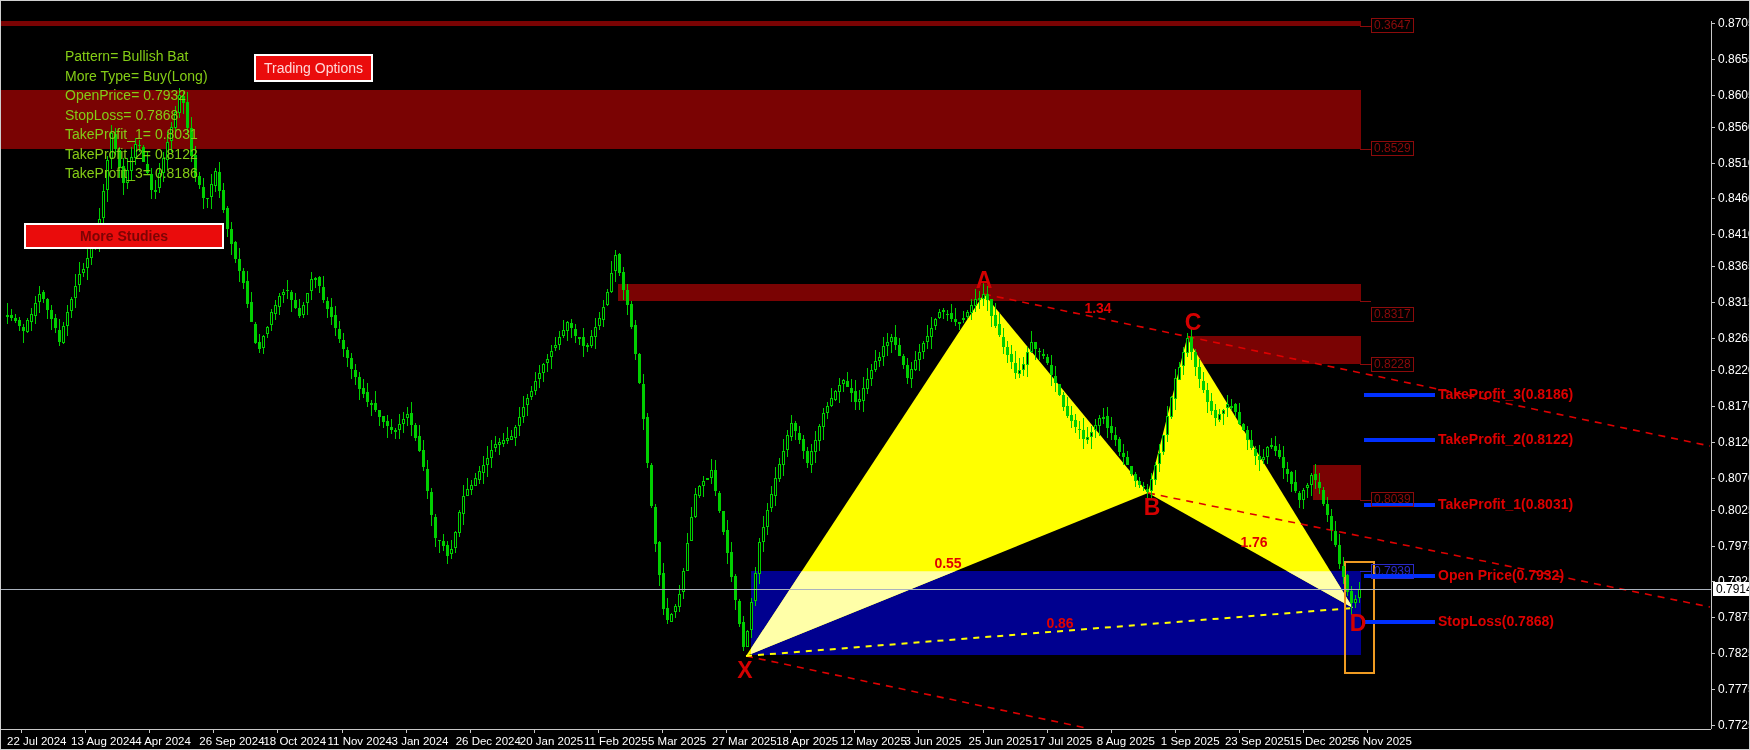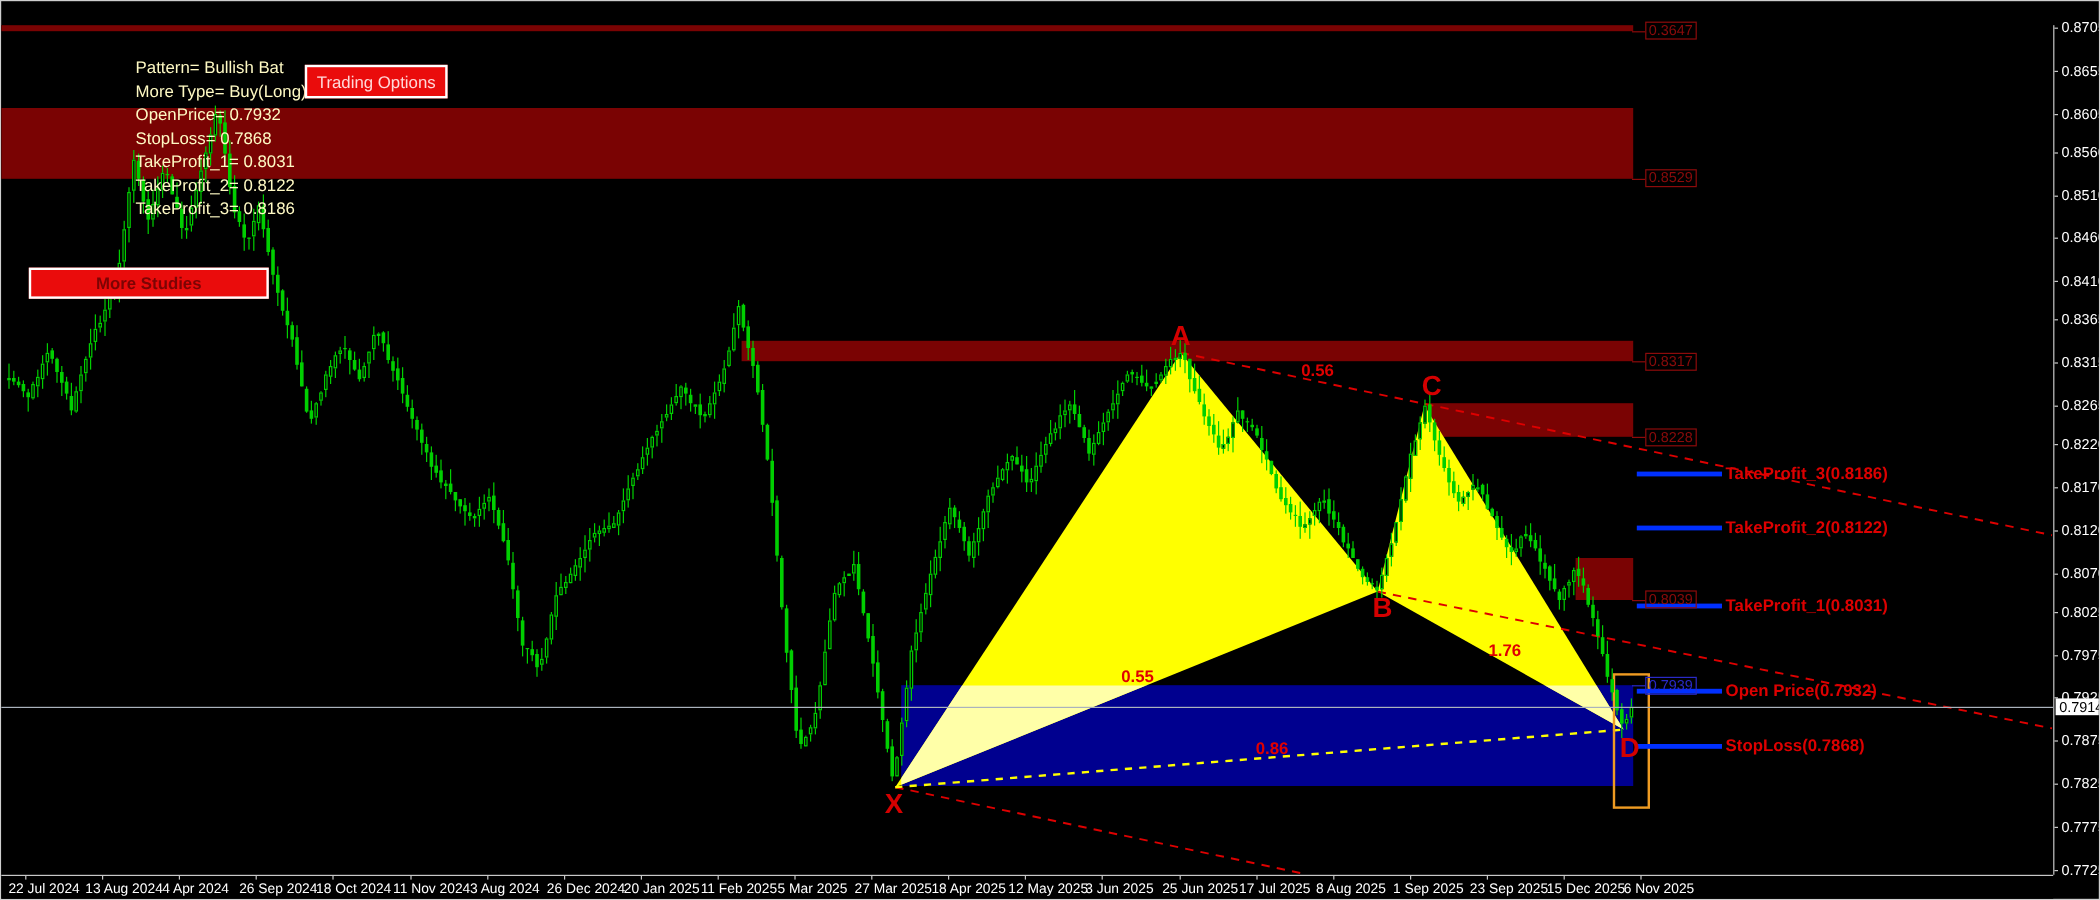--- a/index.html
+++ b/index.html
@@ -19,21 +19,21 @@
   .candle-body-bull{position:absolute;width:3px;background:#000;border:1px solid #00cf00;box-sizing:border-box;}
   .candle-body-bear{position:absolute;width:3px;background:#00cf00;}
   .tp-line{position:absolute;height:4px;background:#0030ff;}
   .tp-label{position:absolute;color:#dd0000;font-weight:bold;font-size:14px;white-space:nowrap;}
   .zone-tag{position:absolute;border:1px solid #8c0b0b;color:#8c0b0b;font-size:12px;padding:0 2px;line-height:13px;white-space:nowrap;}
   .zone-tag-blue{border-color:#2a2ac8;color:#2a2ac8;}
   .tag-dash{position:absolute;height:1px;background:#8c0b0b;width:11px;}
   .tag-dash-blue{background:#2a2ac8;}
   .pat-letter{position:absolute;color:#d40000;font-size:23px;font-weight:bold;transform:translate(-50%,-50%);}
   .ratio-label{position:absolute;color:#e00000;font-size:14px;font-weight:bold;transform:translate(-50%,-50%);}
-  #info-panel{position:absolute;left:64px;top:46px;color:#fef9c3;font-size:14px;line-height:19.5px;white-space:pre;margin-left:48px;}
+  #info-panel{position:absolute;left:64px;top:46px;color:#84cc16;font-size:14px;line-height:19.5px;white-space:pre;}
   .btn{position:absolute;background:#ea0c0c;border:2px solid #fff;box-sizing:border-box;text-align:center;cursor:pointer;}
   #btn-trading{left:253px;top:53px;width:119px;height:28px;color:#ffd8d8;font-size:14px;line-height:24px;}
   #btn-studies{left:23px;top:222px;width:200px;height:26px;color:#7c0404;font-size:14px;font-weight:bold;line-height:22px;}
   #price-axis{position:absolute;left:1710px;top:20px;width:40px;height:708px;background:#000;border-left:1px solid #c8c8c8;box-sizing:border-box;}
   .pa-label{position:absolute;left:6px;color:#fff;font-size:12px;transform:translateY(-50%);}
   .pa-tick{position:absolute;left:0;width:3px;height:1px;background:#c8c8c8;}
   #cp-tag{position:absolute;left:1px;background:#fff;color:#000;font-size:12px;padding:0 3px;line-height:14px;transform:translateY(-50%);}
   #time-axis{position:absolute;left:0;top:728px;width:1710px;height:22px;background:#000;border-top:1px solid #c8c8c8;box-sizing:border-box;}
   .ta-label{position:absolute;top:5px;color:#fff;font-size:11.5px;white-space:nowrap;}
   .ta-tick{position:absolute;top:0;width:1px;height:3px;background:#c8c8c8;}
@@ -759,33 +759,33 @@
       <div class="tp-label" style="left: 1437px; top: 475.462px;">TakeProfit_1(0.8031)</div>
       <div class="tp-line" style="left: 1363px; top: 553.329px; width: 71px;"></div>
       <div class="tp-label" style="left: 1437px; top: 546.329px;">Open Price(0.7932)</div>
       <div class="tp-line" style="left: 1363px; top: 599.141px; width: 71px;"></div>
       <div class="tp-label" style="left: 1437px; top: 592.141px;">StopLoss(0.7868)</div>
       <div class="tag-dash" style="left: 1359px; top: 4.86328px;"></div>
       <div class="zone-tag" style="left: 1370px; top: -2.63672px;">0.3647</div>
       <div class="tag-dash" style="left: 1359px; top: 127.984px;"></div>
       <div class="zone-tag" style="left: 1370px; top: 120.484px;">0.8529</div>
       <div class="tag-dash" style="left: 1359px; top: 279.738px;"></div>
-      <div class="zone-tag" style="left: 1370px; top: 273px;">0.8317</div>
+      <div class="zone-tag" style="left: 1370px; top: 286px;">0.8317</div>
       <div class="tag-dash" style="left: 1359px; top: 343.446px;"></div>
       <div class="zone-tag" style="left: 1370px; top: 335.946px;">0.8228</div>
       <div class="tag-dash" style="left: 1359px; top: 478.736px;"></div>
       <div class="zone-tag" style="left: 1370px; top: 471.236px;">0.8039</div>
       <div class="tag-dash tag-dash-blue" style="left: 1359px; top: 550.318px;"></div>
       <div class="zone-tag zone-tag-blue" style="left: 1370px; top: 542.818px;">0.7939</div>
       <div class="pat-letter" style="left: 744px; top: 649px;">X</div>
       <div class="pat-letter" style="left: 983px; top: 259px;">A</div>
       <div class="pat-letter" style="left: 1151px; top: 486px;">B</div>
       <div class="pat-letter" style="left: 1192px; top: 301px;">C</div>
       <div class="pat-letter" style="left: 1357px; top: 602px;">D</div>
-      <div class="ratio-label" style="left: 1097px; top: 287px;">0.56</div>
+      <div class="ratio-label" style="left: 1097px; top: 287px;">1.34</div>
       <div class="ratio-label" style="left: 947px; top: 542px;">0.55</div>
       <div class="ratio-label" style="left: 1059px; top: 602px;">0.86</div>
       <div class="ratio-label" style="left: 1253px; top: 521px;">1.76</div>
     </div>
 
   <div id="price-axis">
       <div class="pa-tick" style="top: 2px;"></div>
       <div class="pa-label" style="top: 2px;">0.8705</div>
       <div class="pa-tick" style="top: 37.791px;"></div>
       <div class="pa-label" style="top: 37.791px;">0.8655</div>
@@ -836,21 +836,21 @@
       <div class="ta-label" style="left: 70.1px;">13 Aug 2024</div>
       <div class="ta-tick" style="left: 148.2px;"></div>
       <div class="ta-label" style="left: 134.2px;">4 Apr 2024</div>
       <div class="ta-tick" style="left: 212.3px;"></div>
       <div class="ta-label" style="left: 198.3px;">26 Sep 2024</div>
       <div class="ta-tick" style="left: 276.4px;"></div>
       <div class="ta-label" style="left: 262.4px;">18 Oct 2024</div>
       <div class="ta-tick" style="left: 340.5px;"></div>
       <div class="ta-label" style="left: 326.5px;">11 Nov 2024</div>
       <div class="ta-tick" style="left: 404.6px;"></div>
-      <div class="ta-label" style="left: 390.6px;">3 Aug 2024</div>
+      <div class="ta-label" style="left: 390.6px;">3 Jan 2024</div>
       <div class="ta-tick" style="left: 468.7px;"></div>
       <div class="ta-label" style="left: 454.7px;">26 Dec 2024</div>
       <div class="ta-tick" style="left: 532.8px;"></div>
       <div class="ta-label" style="left: 518.8px;">20 Jan 2025</div>
       <div class="ta-tick" style="left: 596.9px;"></div>
       <div class="ta-label" style="left: 582.9px;">11 Feb 2025</div>
       <div class="ta-tick" style="left: 661px;"></div>
       <div class="ta-label" style="left: 647px;">5 Mar 2025</div>
       <div class="ta-tick" style="left: 725.1px;"></div>
       <div class="ta-label" style="left: 711.1px;">27 Mar 2025</div>

